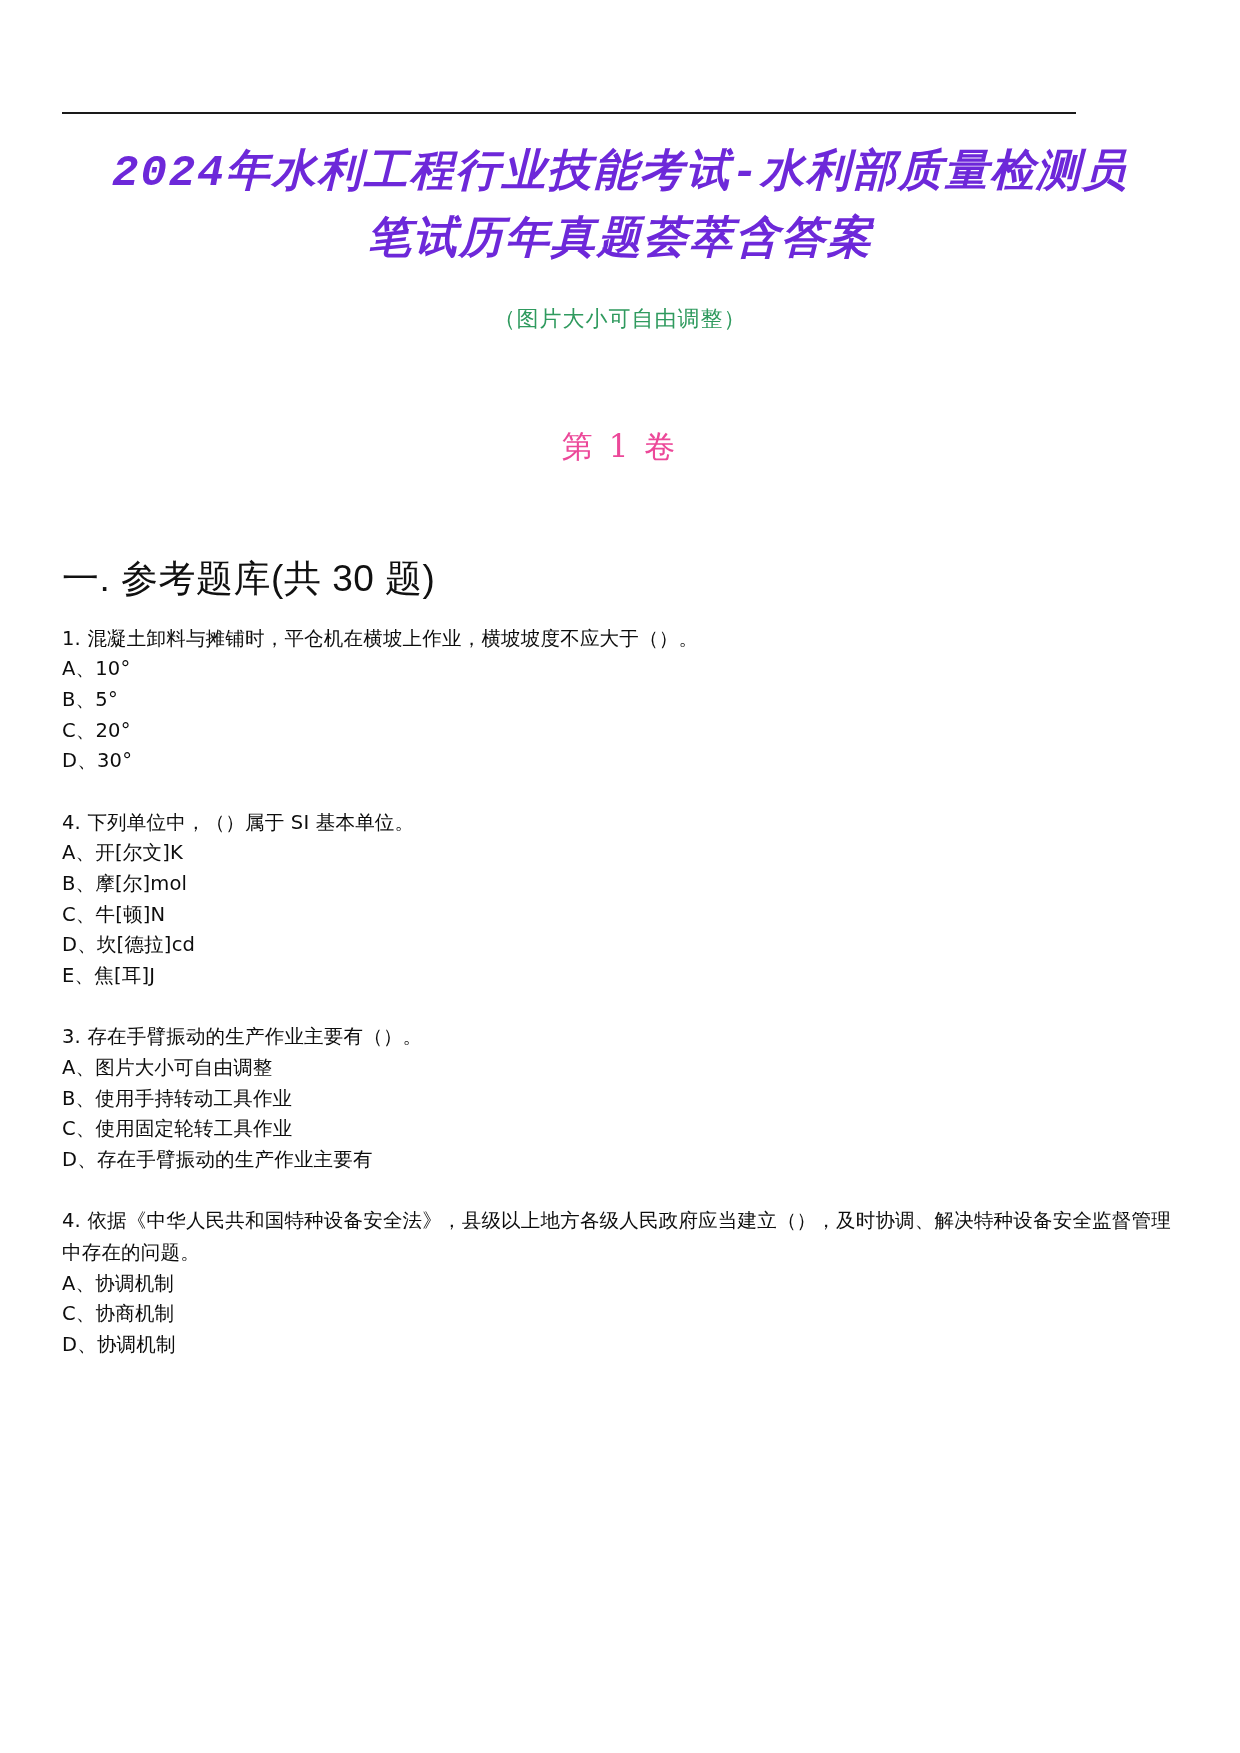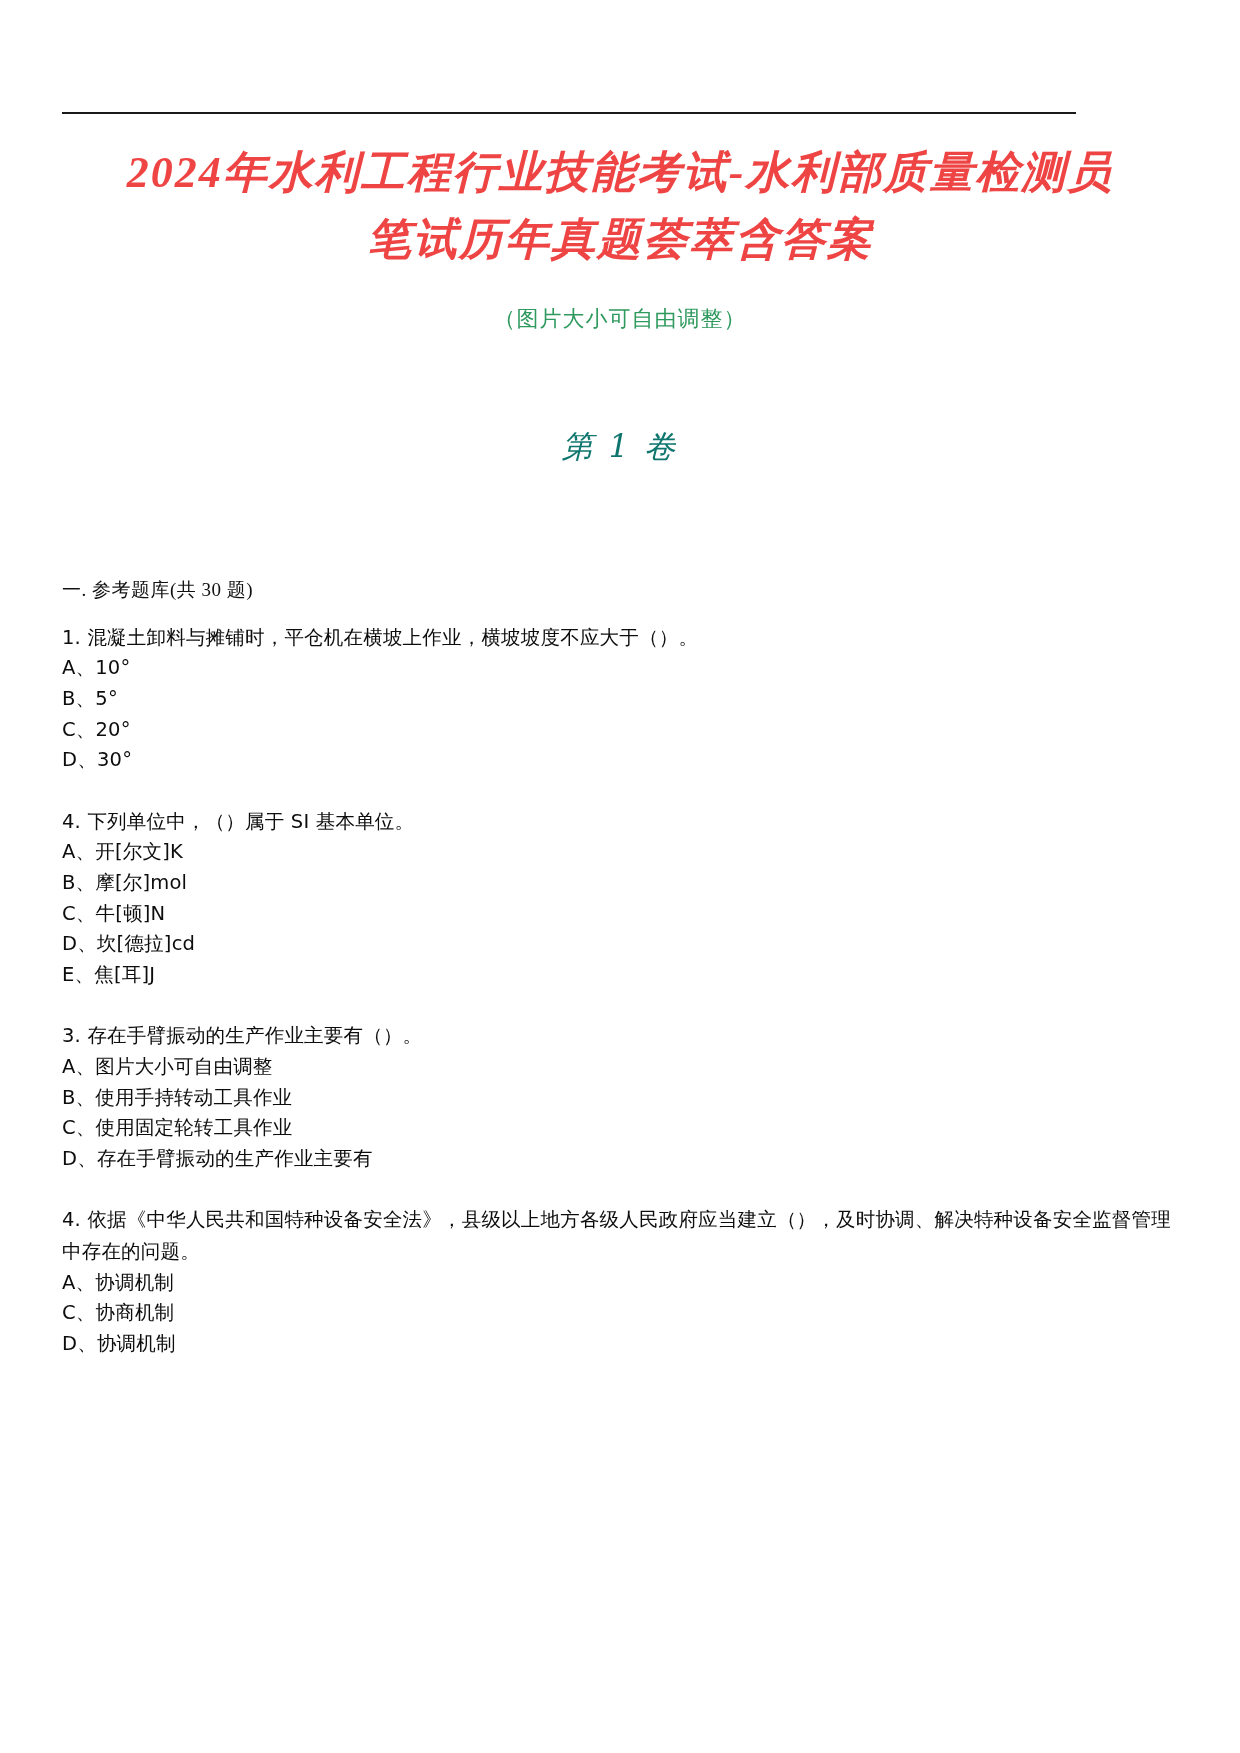--- a/index.html
+++ b/index.html
@@ -31,53 +31,52 @@
     border-top: 2px solid #1a1a1a;
     width: 1014px;
   }
 
   
   .title-block {
     margin-top: 26px;
     text-align: center;
   }
   .doc-title-line {
-    font-family: Liberation Serif, serif;
+    font-family: Liberation Mono, monospace;
     font-weight: bold;
     font-style: italic;
     font-size: 44px;
     line-height: 1.52;
     letter-spacing: 2px;
-    color: #ef4444;
+    color: #6d28d9;
     white-space: nowrap;
   }
   .doc-subtitle {
     margin-top: 30px;
     font-family: Liberation Serif, serif;
     font-size: 22px;
     color: #2f9a5e;
     letter-spacing: 1px;
   }
 
   
   .volume-heading {
     margin-top: 92px;
     text-align: center;
     font-family: "DejaVu Serif", "Liberation Serif", serif;
     font-size: 31px;
-    color: #0f766e;
+    color: #ec4899;
     letter-spacing: 3px;
-    font-style: italic;
   }
 
   
   .section-heading {
-    margin-top: 109px;
-    font-family: Liberation Serif, serif;
-    font-size: 19px;
+    margin-top: 86px;
+    font-family: Liberation Sans, sans-serif;
+    font-size: 37px;
     color: #111111;
     letter-spacing: 0.5px;
   }
 
   
   .question-list {
     margin-top: 19px;
   }
   .question {
     margin-bottom: 30px;

